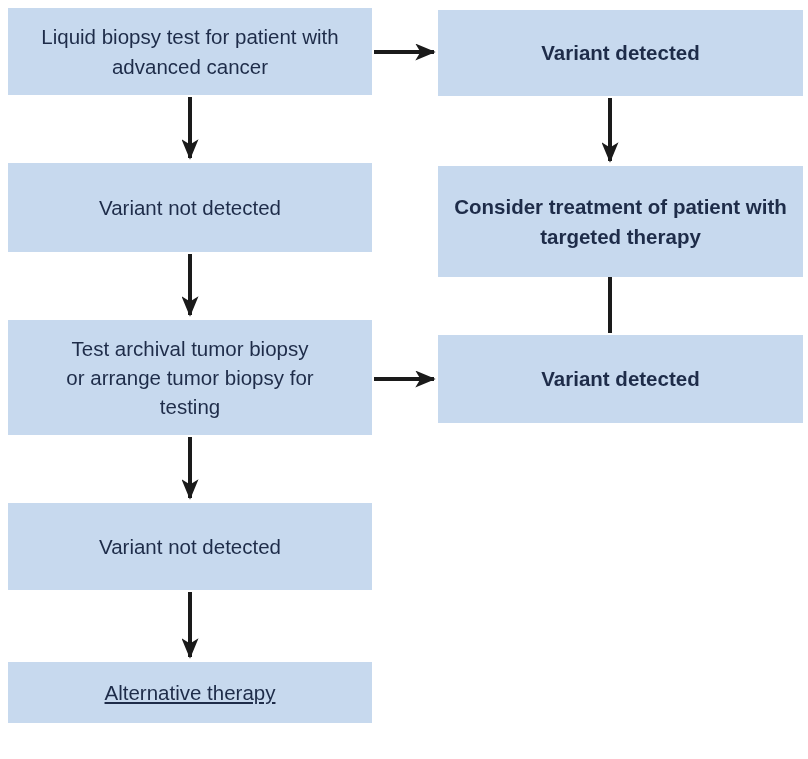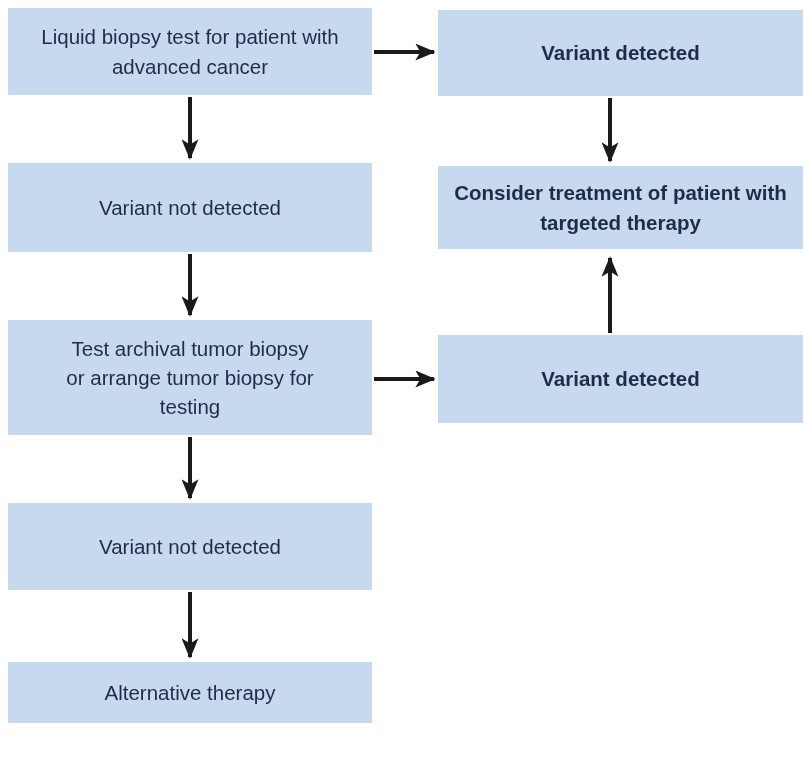--- a/index.html
+++ b/index.html
@@ -31,25 +31,25 @@
   .node .label { display: inline-block; }
 
   
   .col-left  { left: 8px;   width: 364px; }
   
   .col-right { left: 438px; width: 365px; font-weight: bold; }
 
   .n-liquid        { top: 8px;   height: 87px; }
   .n-vd-liquid     { top: 10px;  height: 86px; }
   .n-vnd-liquid    { top: 163px; height: 89px; }
-  .n-consider      { top: 166px; height: 83px; }
+  .n-consider      { top: 166px; height: 111px; }
   .n-archival      { top: 320px; height: 115px; }
   .n-vd-tumor      { top: 335px; height: 88px; }
   .n-vnd-tumor     { top: 503px; height: 87px; }
-  .n-alternative   { top: 662px; height: 61px; }
+  .n-alternative   { top: 662px; height: 61px; text-decoration: underline; }
 
   .wrap-310 { max-width: 310px; }
   .wrap-250 { max-width: 250px; }
   .wrap-340 { max-width: 340px; }
 
   svg.arrows {
     position: absolute;
     top: 0; left: 0;
     width: 808px;
     height: 759px;

